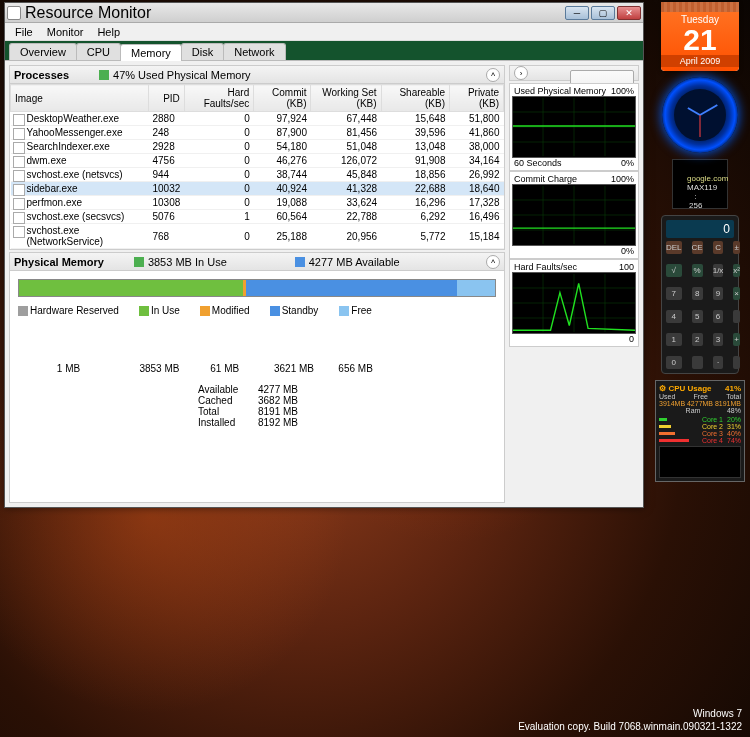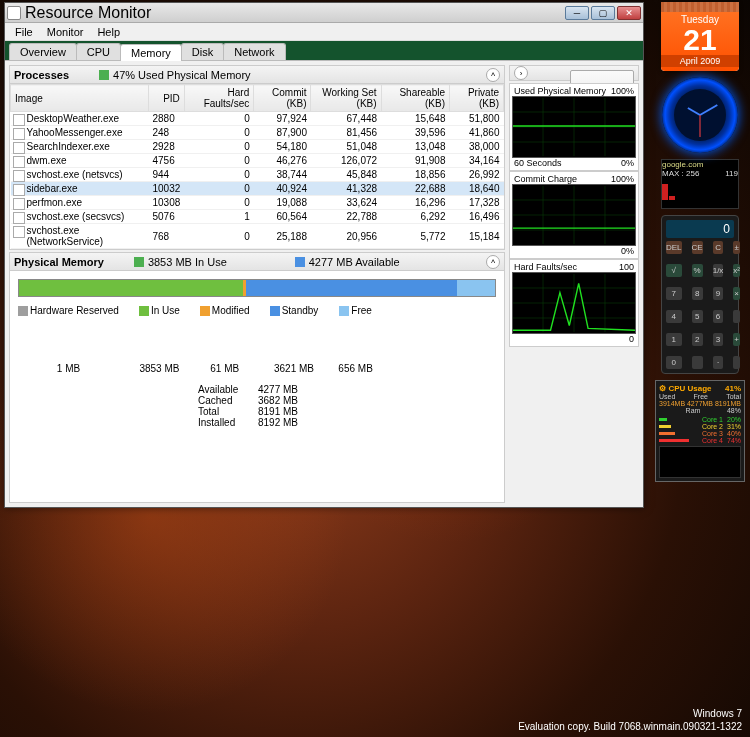--- a/index.html
+++ b/index.html
@@ -78,21 +78,21 @@
 .cal-num { font-size:30px; font-weight:bold; line-height:1; }
 .cal-month { background:#d04000; font-size:9px; padding:1px 0; }
 
 .clock { width:76px; height:76px; border-radius:50%; background:radial-gradient(circle,#001840 40%,#0030a0 55%,#0050ff 65%,#001840 75%); position:relative; box-shadow:0 0 12px #0060ff; }
 .clock::after { content:""; position:absolute; inset:12px; border-radius:50%; background:#001030; }
 .hand { position:absolute; left:50%; top:50%; background:#4080ff; transform-origin:bottom center; }
 .hand.h { width:2px; height:14px; transform:translate(-50%,-100%) rotate(300deg); z-index:2; }
 .hand.m { width:2px; height:20px; transform:translate(-50%,-100%) rotate(60deg); z-index:2; }
 .hand.s { width:1px; height:22px; background:#ff4040; transform:translate(-50%,-100%) rotate(180deg); z-index:2; }
 
-.net-gadget { width:78px; height:50px; background:#000; border:1px solid #333; font-size:8px; color:#ddd; padding:0; }
+.net-gadget { width:56px; height:50px; background:#000; border:1px solid #333; font-size:8px; color:#ddd; padding:14px;text-align:center; }
 .net-gadget .host { color:#dd8; }
 .net-gadget .bar { height:18px; display:flex; align-items:flex-end; margin-top:4px; }
 .net-gadget .bar div { width:6px; background:#d02020; margin-right:1px; }
 
 .calc { width:78px; background:#1a1a1a; border:1px solid #444; border-radius:4px; padding:4px; }
 .calc-disp { height:18px; background:#0a3a50; color:#fff; text-align:right; padding:2px 4px; font-size:12px; border-radius:2px; margin-bottom:3px; }
 .calc-grid { display:grid; grid-template-columns:repeat(5,1fr); gap:10px; }
 .calc-btn { height:13px; background:#3a3a3a; color:#ccc; font-size:8px; display:flex; align-items:center; justify-content:center; border-radius:2px; cursor:pointer; }
 .calc-btn.op { background:#2a4a3a; }
 .calc-btn.top { background:#5a3a2a; }

